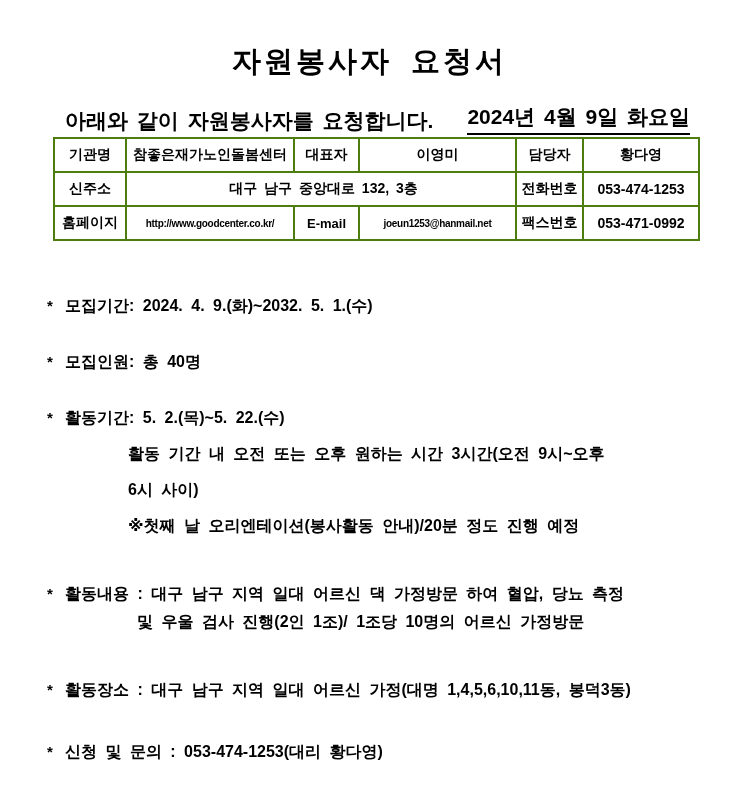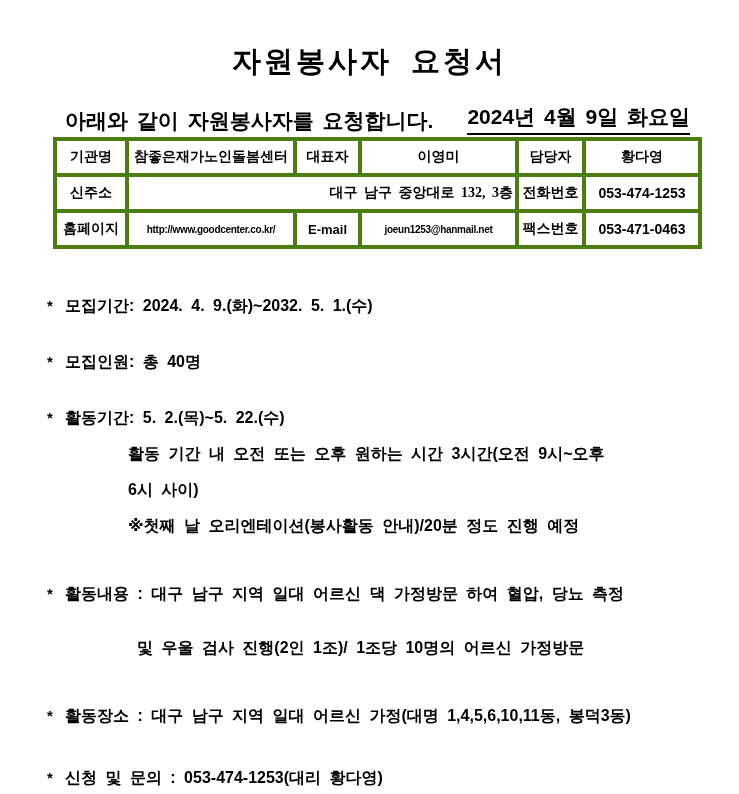--- a/index.html
+++ b/index.html
@@ -27,45 +27,45 @@
     border-bottom:2px solid #000;
     padding-bottom:2px;
   }
 
   table.org-table {
     position:absolute; top:137px; left:53px;
     width:645px;
     border-collapse:collapse; table-layout:fixed;
   }
   .org-table td {
-    border:4px solid #4d7c0f;
+    border:2px solid #4d7c0f;
     height:32px;
     text-align:center; vertical-align:middle;
     font-size:14px; font-weight:bold;
     padding:0 2px;
     white-space:nowrap; overflow:hidden;
     word-spacing:3px;
     margin-top:48px;
   }
-  .org-table td.left-align { text-align:right; padding-left:7px;font-family:Liberation Serif, serif; }
+  .org-table td.left-align { text-align:center; padding-left:7px; }
   .org-table td.small-latin { font-size:10px; letter-spacing:-0.3px; }
   .org-table td.latin { font-size:13px; }
 
   .bullets {
     position:absolute; top:292px; left:47px; width:665px;
     font-size:16px; line-height:28px; word-spacing:4px;
   }
   .bullet { display:flex; }
   .bullet .marker {
     width:18px; flex:0 0 18px;
     font-size:15px;
   }
   .bullet .content { flex:1; }
   .cont-indent-a { padding-left:63px;margin-top:8px; }
-  .cont-indent-b { padding-left:72px;margin-top:26px; }
+  .cont-indent-b { padding-left:72px; }
 
   .gap-30 { margin-top:28px; }
   .gap-36 { margin-top:34px; }
   .gap-40 { margin-top:40px; }
 </style>
 </head>
 <body>
 
 <div class="doc-title">자원봉사자 요청서</div>
 
@@ -97,21 +97,21 @@
       <td colspan="3" class="left-align">대구 남구 중앙대로 132, 3층</td>
       <td>전화번호</td>
       <td>053-474-1253</td>
     </tr>
     <tr>
       <td>홈페이지</td>
       <td class="small-latin">http://www.goodcenter.co.kr/</td>
       <td class="latin">E-mail</td>
       <td class="small-latin">joeun1253@hanmail.net</td>
       <td>팩스번호</td>
-      <td>053-471-0463</td>
+      <td>053-471-0992</td>
     </tr>
   </tbody>
 </table>
 
 <div class="bullets">
 
   <div class="bullet">
     <span class="marker">*</span>
     <div class="content">모집기간: 2024. 4. 9.(화)~2032. 5. 1.(수)</div>
   </div>

